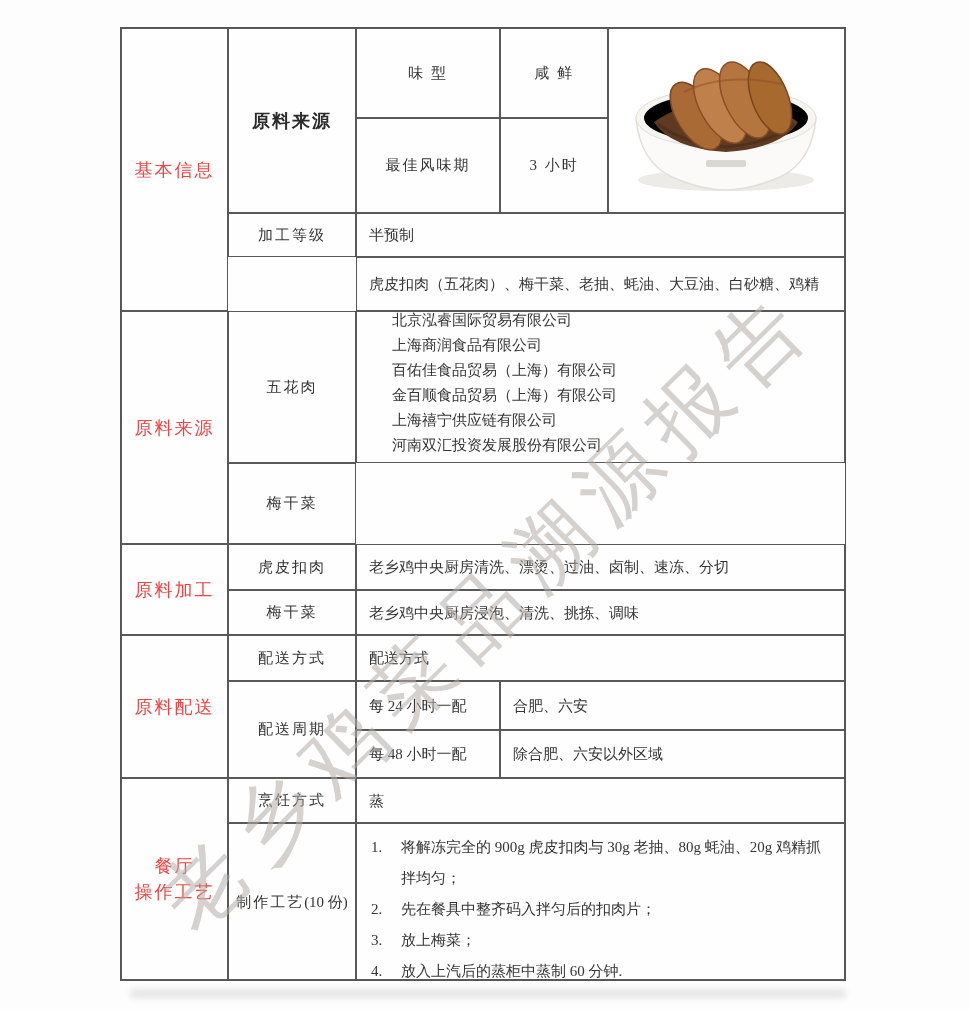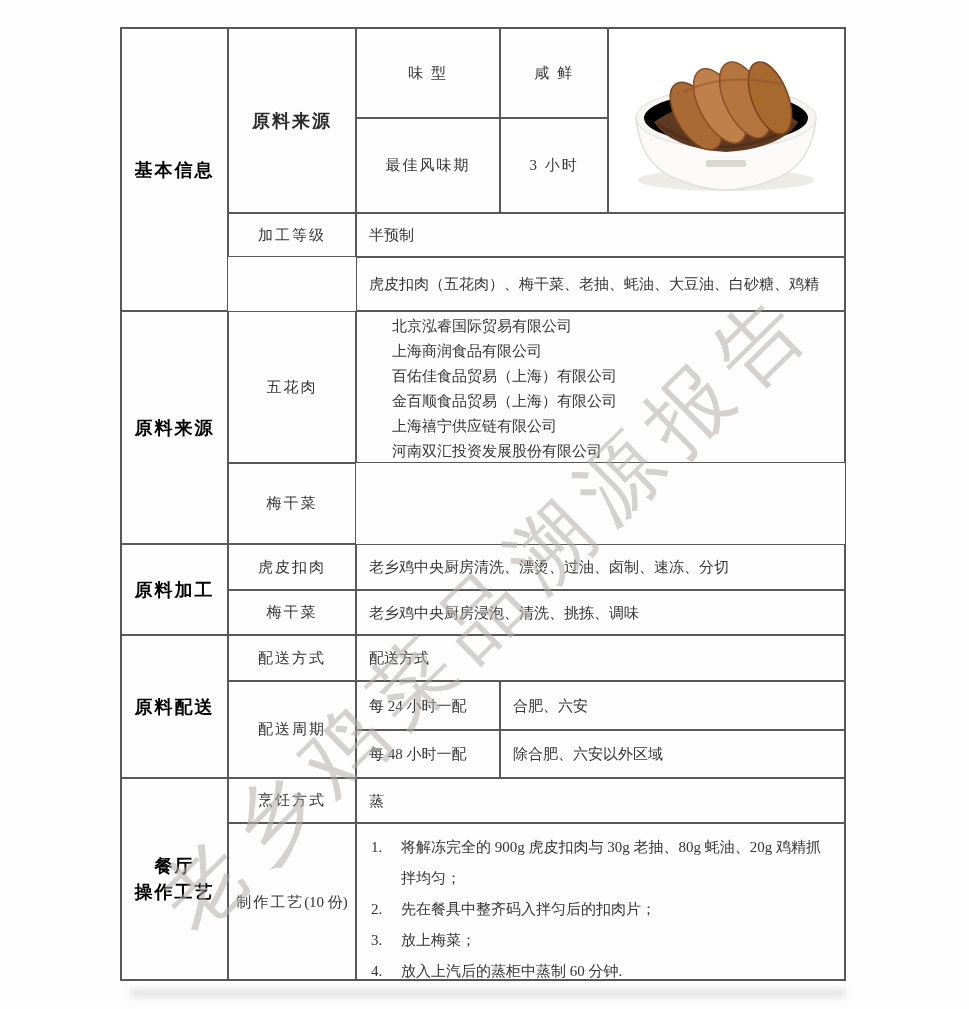--- a/index.html
+++ b/index.html
@@ -21,37 +21,37 @@
     background:#fefefe;
   }
   .cell{
     border:1px solid #595959;
     box-sizing:border-box;
     display:flex;align-items:center;
     overflow:hidden;
   }
   .lab{justify-content:center;text-align:center;letter-spacing:2px;}
   .val{justify-content:flex-start;padding:4px 12px;line-height:24px;}
-  .sec{font-weight:bold;font-size:18px;color:#000000;letter-spacing:2px;flex-direction:column;line-height:26px;}
+  .sec{font-weight:normal;font-size:18px;color:#ef4444;letter-spacing:2px;flex-direction:column;line-height:26px;}
   .dish{font-weight:bold;font-size:18px;color:#2b2b2b;letter-spacing:2px;justify-content:center;}
   
   .c-sec-basic {grid-area:1/1/5/2;}
   .c-dish      {grid-area:1/2/3/3;}
   .c-taste-l   {grid-area:1/3/2/4;}
   .c-taste-v   {grid-area:1/4/2/5;}
   .c-photo     {grid-area:1/5/3/6;justify-content:center;background:#fff;}
   .c-best-l    {grid-area:2/3/3/4;}
   .c-best-v    {grid-area:2/4/3/5;}
   .c-grade-l   {grid-area:3/2/4/3;}
   .c-grade-v   {grid-area:3/3/4/6;}
   .c-ingr-l    {grid-area:4/2/5/3;}
   .c-ingr-v    {grid-area:4/3/5/6;}
   .c-sec-source{grid-area:5/1/7/2;}
   .c-pork-l    {grid-area:5/2/6/3;}
-  .c-pork-v    {grid-area:5/3/6/6;align-items:center;padding-top:7px;padding-left:35px;}
+  .c-pork-v    {grid-area:5/3/6/6;align-items:flex-end;padding-top:7px;padding-left:35px;}
   .c-veg-l     {grid-area:6/2/7/3;}
   .c-veg-v     {grid-area:6/3/7/6;align-items:flex-start;padding-top:4px;}
   .c-sec-proc  {grid-area:7/1/9/2;}
   .c-proc1-l   {grid-area:7/2/8/3;text-align:center;}
   .c-proc1-v   {grid-area:7/3/8/6;}
   .c-proc2-l   {grid-area:8/2/9/3;}
   .c-proc2-v   {grid-area:8/3/9/6;}
   .c-sec-deliv {grid-area:9/1/12/2;}
   .c-dmethod-l {grid-area:9/2/10/3;}
   .c-dmethod-v {grid-area:9/3/10/6;}

